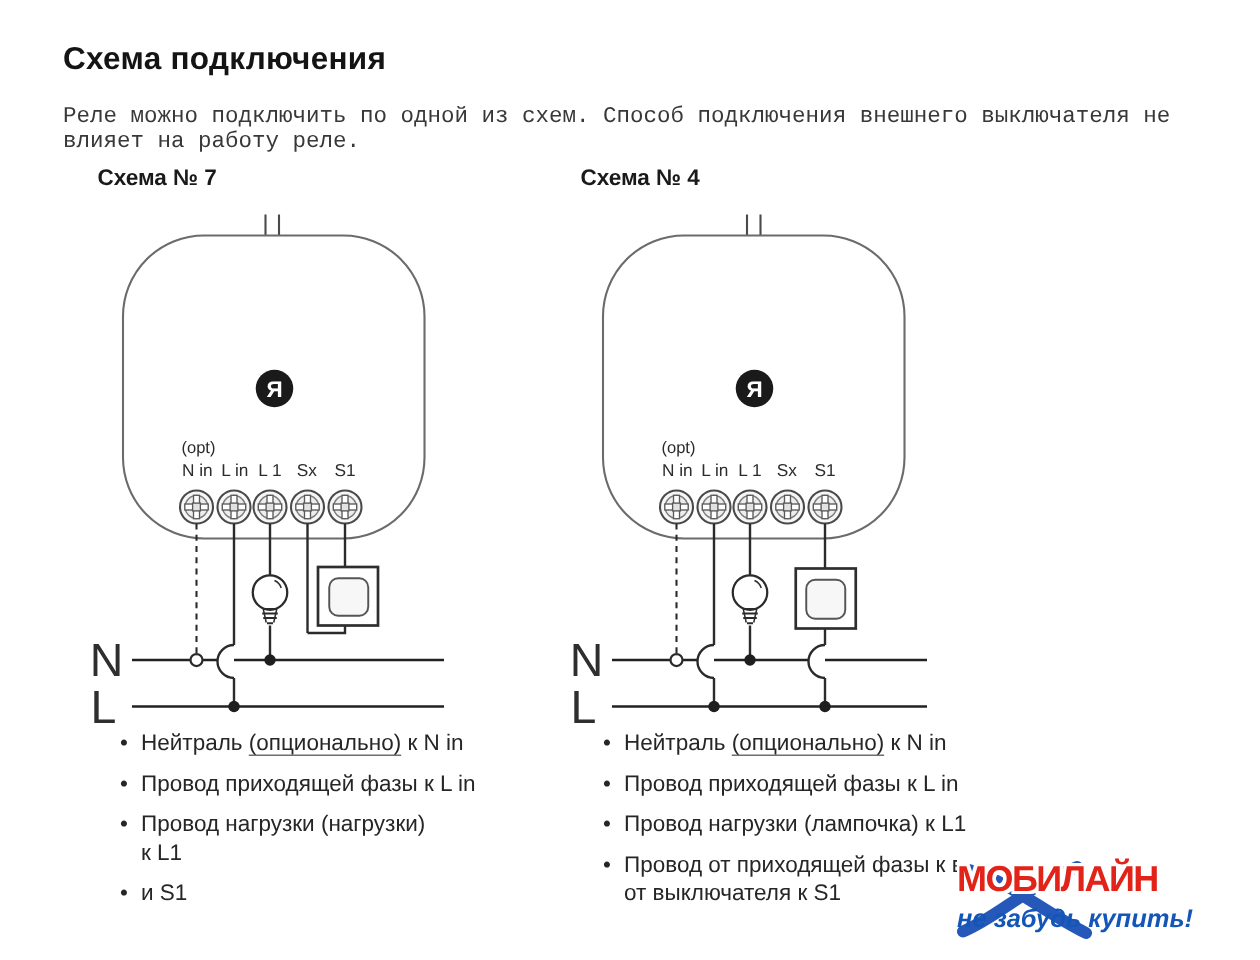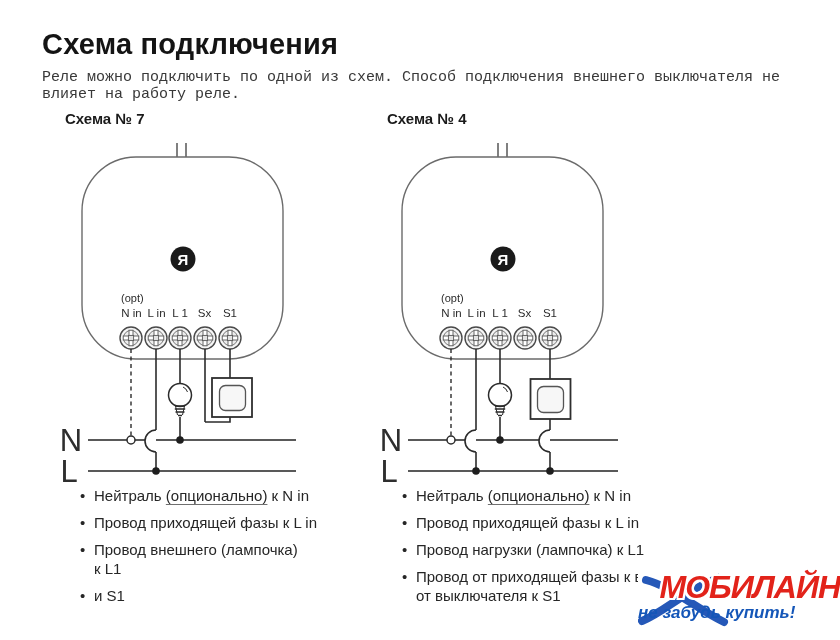--- a/index.html
+++ b/index.html
@@ -7,21 +7,21 @@
   body {
     position:relative;
     width:840px; height:640px;
     background:#ffffff;
     font-family:"Liberation Sans", sans-serif;
     color:#222;
     overflow:hidden;
   }
   .page-title {
     position:absolute; left:42px; top:28px;
-    font-size:29px; font-weight:700; color:#141414; letter-spacing:.2px;
+    font-size:21px; font-weight:700; color:#141414; letter-spacing:.2px;
   }
   .page-subtitle {
     position:absolute; left:42px; top:69px;
     font-size:15px; color:#383838;font-family:Liberation Mono, monospace;
   }
   .schema-label {
     position:absolute; top:110px;
     font-size:15px; font-weight:700; color:#1a1a1a;
   }
   #schema1-label { left:65px; }
@@ -50,22 +50,22 @@
   .l2:empty { display:none; }
 
   
   .watermark {
     position:absolute; left:638px; top:567px; width:202px; height:73px;
     background:#ffffff; overflow:hidden;
   }
   .wm-swoosh { position:absolute; left:0; top:0; }
   .wm-brand {
     position:relative; z-index:2; margin-top:3px;
-    text-align:right;
-    font-size:32px; line-height:34px; font-style:italic; font-weight:700;
+    text-align:left;
+    font-size:24px; line-height:34px; font-weight:700;
     letter-spacing:-1px;
     text-shadow:-2px -2px 0 #fff, 2px -2px 0 #fff, -2px 2px 0 #fff, 2px 2px 0 #fff,
                  0 -2px 0 #fff, 0 2px 0 #fff, -2px 0 0 #fff, 2px 0 0 #fff;
   }
   .wm-slogan {
     position:relative; z-index:2; margin-top:-1px;
     font-size:17px; font-style:italic; font-weight:700;
   }
 
   svg text { font-family:"Liberation Sans", sans-serif; }
@@ -244,21 +244,21 @@
 
   <circle cx="125" cy="300" r="3.8" fill="#1e1e1e"></circle>
   <circle cx="101" cy="331" r="3.8" fill="#1e1e1e"></circle>
   <circle cx="175" cy="331" r="3.8" fill="#1e1e1e"></circle>
   <circle cx="76" cy="300" r="4" fill="#ffffff" stroke="#2b2b2b" stroke-width="1.5"></circle>
 </svg>
 
 <ul class="bullet-list" id="bullets1">
   <li><span class="dot">•</span><span>Нейтраль </span><span class="u">(опционально)</span><span> к N in</span></li>
   <li><span class="dot">•</span><span>Провод приходящей фазы к L in</span><span class="u"></span><span></span></li>
-  <li><span class="dot">•</span><span>Провод внешнего (лампочка)</span><span class="u"></span><span></span><span class="l2">к L1</span></li>
+  <li><span class="dot">•</span><span>Провод нагрузки (нагрузки)</span><span class="u"></span><span></span><span class="l2">к L1</span></li>
   <li><span class="dot">•</span><span class="u"></span><span></span><span class="l2">и S1</span></li>
 </ul>
 
 <ul class="bullet-list" id="bullets2">
   <li><span class="dot">•</span><span>Нейтраль </span><span class="u">(опционально)</span><span> к N in</span></li>
   <li><span class="dot">•</span><span>Провод приходящей фазы к L in</span><span class="u"></span><span></span></li>
   <li><span class="dot">•</span><span>Провод нагрузки (лампочка) к L1</span><span class="u"></span><span></span></li>
   <li><span class="dot">•</span><span>Провод от приходящей фазы к выключателю и</span><span class="u"></span><span></span><span class="l2">от выключателя к S1</span></li>
 </ul>
 

